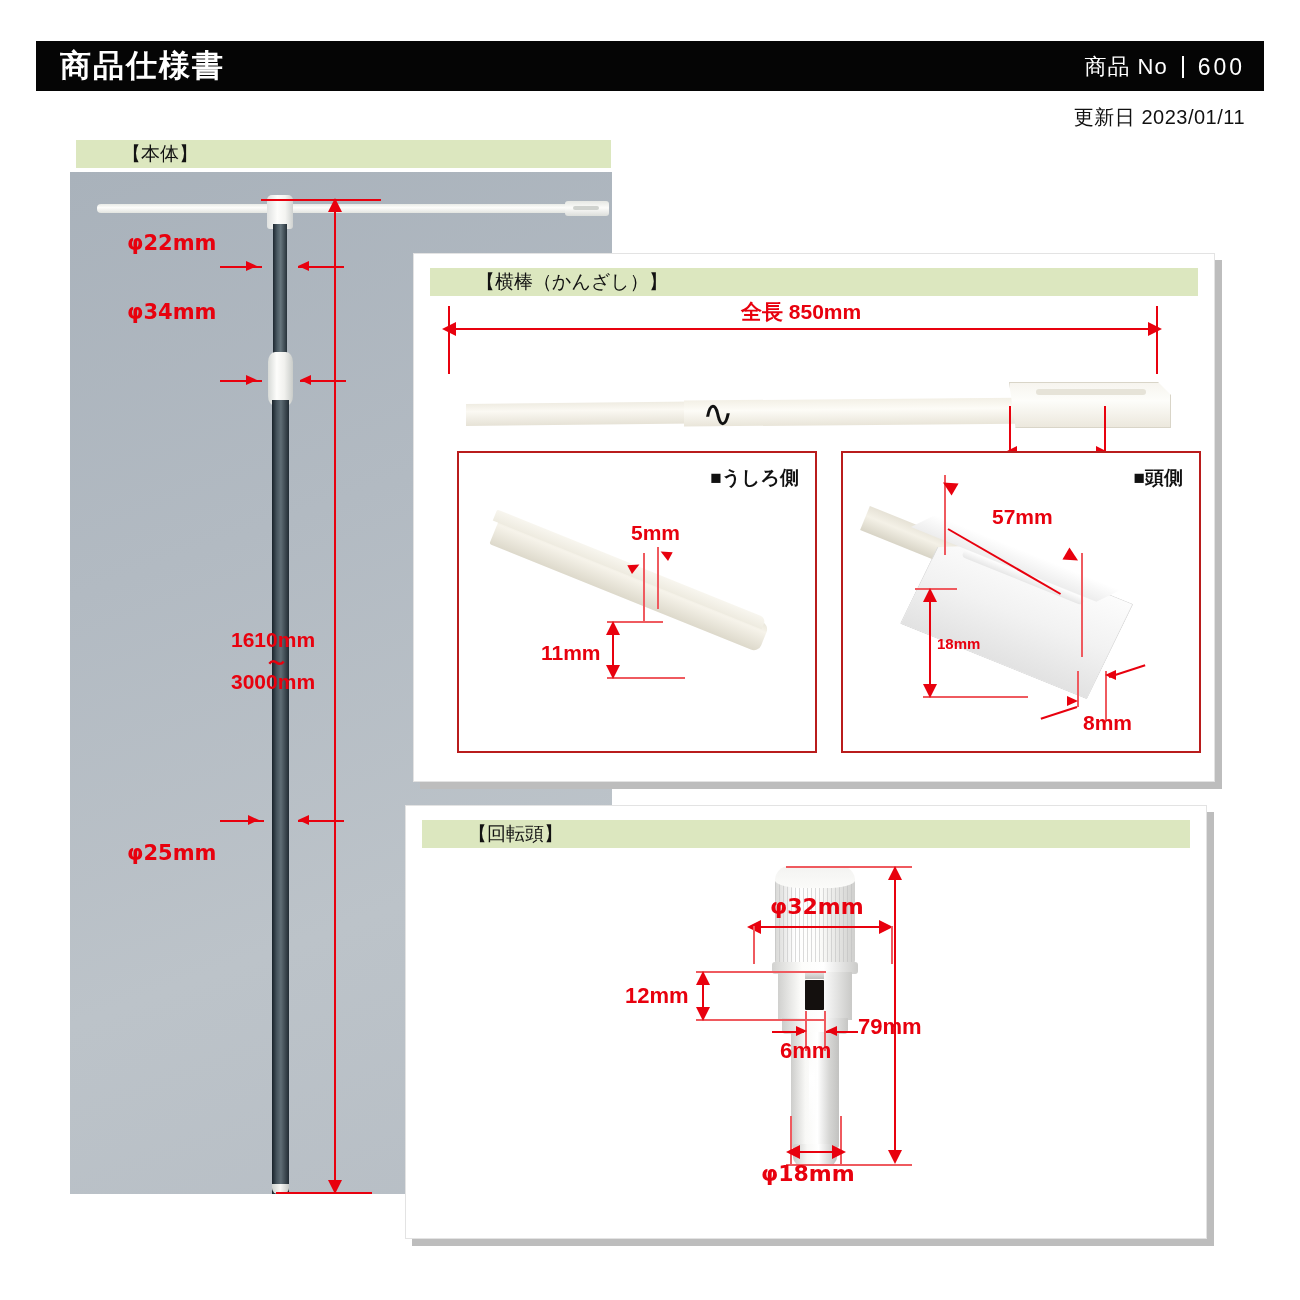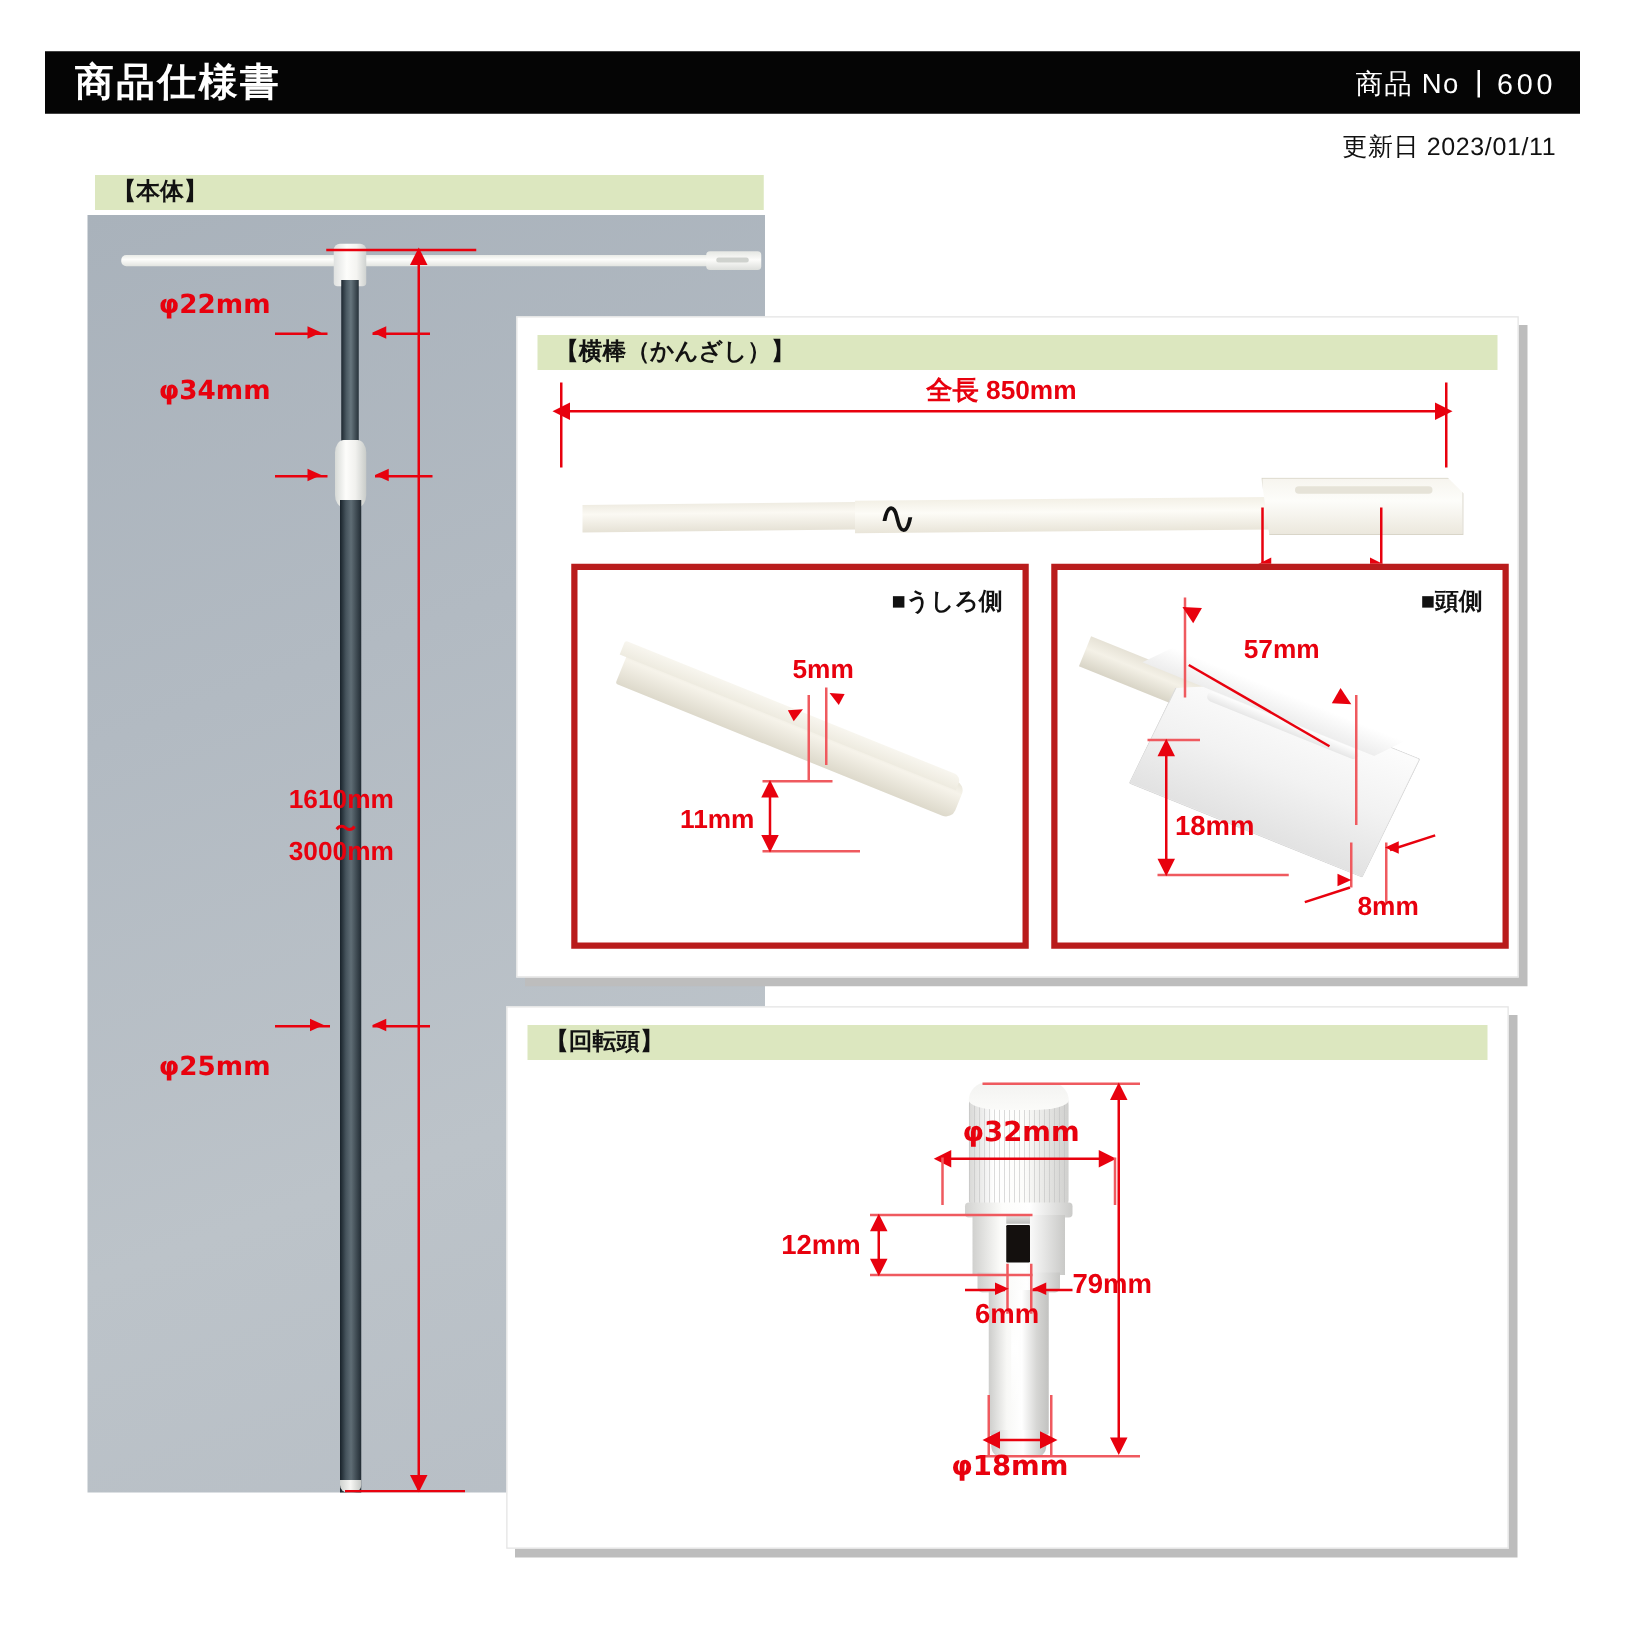--- a/index.html
+++ b/index.html
@@ -31,22 +31,22 @@
   .hdr-date{
     position:absolute;right:55px;top:104px;
     font-size:20px;color:#111;letter-spacing:0.5px;
   }
 
   
   .greenbar{
     background:#dce7bf;height:28px;display:flex;align-items:center;
   }
   .greenbar span{
-    font-size:19px;font-weight:bold;color:#121212;
-    padding-left:14px;letter-spacing:0px;line-height:20px;
+    font-size:19px;font-weight:normal;color:#121212;
+    padding-left:14px;letter-spacing:0px;line-height:20px;margin-left:32px;
   }
 
   
   .sec-body-title{
     position:absolute;left:76px;top:140px;width:535px;
   }
   .body-photo{
     position:absolute;left:70px;top:172px;width:542px;height:1022px;
     background:linear-gradient(160deg,#a9b2bb 0%,#b2bac2 35%,#bcc3c9 70%,#b7bec5 100%);
     overflow:hidden;
@@ -142,21 +142,21 @@
   .kz-head-slot{
     position:absolute;left:602px;top:50px;width:110px;height:6px;
     background:#e6e3d8;border-radius:3px;
   }
   .kz-break{
     position:absolute;left:268px;top:52px;width:24px;height:46px;
     color:#111;font-size:38px;line-height:46px;font-family:"DejaVu Sans",sans-serif;
   }
 
   
-  .subbox{position:absolute;border:5px solid #b91c1c;background:#fff;}
+  .subbox{position:absolute;border:2px solid #b91c1c;background:#fff;}
   #sub-rear{left:457px;top:451px;width:356px;height:298px;}
   #sub-head{left:841px;top:451px;width:356px;height:298px;}
   .subbox-label{
     position:absolute;right:16px;top:12px;font-size:19px;font-weight:bold;color:#111;
   }
 
   
   .rear-bar{
     position:absolute;left:36px;top:62px;width:290px;height:30px;
     background:linear-gradient(180deg,#e9e6da 0%,#f6f3ea 30%,#ddd9cb 100%);
@@ -368,21 +368,21 @@
     <div class="rl-h" style="left:105px;top:75px;width:130px;transform:rotate(30deg);transform-origin:0 50%;"></div>
     <div class="arw arw-l" style="left:99px;top:26px;transform:rotate(30deg);"></div>
     <div class="arw arw-r" style="left:222px;top:97px;transform:rotate(30deg);"></div>
     <div class="dim" style="left:149px;top:52px;font-size:21px;">57mm</div>
 
     <div class="rl-h-thin" style="left:72px;top:135px;width:42px;"></div>
     <div class="rl-h-thin" style="left:80px;top:243px;width:105px;"></div>
     <div class="rl-v" style="left:86px;top:141px;height:98px;"></div>
     <div class="arw arw-u" style="left:80px;top:135px;"></div>
     <div class="arw arw-d" style="left:80px;top:231px;"></div>
-    <div class="dim" style="left:94px;top:192px;font-size:22px;">18mm</div>
+    <div class="dim" style="left:94px;top:182px;font-size:15px;">18mm</div>
 
     <div class="rl-v-thin" style="left:234px;top:218px;height:36px;"></div>
     <div class="rl-v-thin" style="left:262px;top:218px;height:50px;"></div>
     <div class="rl-h" style="left:196px;top:253px;width:38px;transform:rotate(-18deg);transform-origin:100% 50%;"></div>
     <div class="arw arw-sm-r" style="left:224px;top:243px;"></div>
     <div class="rl-h" style="left:266px;top:223px;width:38px;transform:rotate(-18deg);transform-origin:0 50%;"></div>
     <div class="arw arw-sm-l" style="left:262px;top:217px;"></div>
     <div class="dim" style="left:240px;top:258px;font-size:21px;">8mm</div>
   </div>
 

